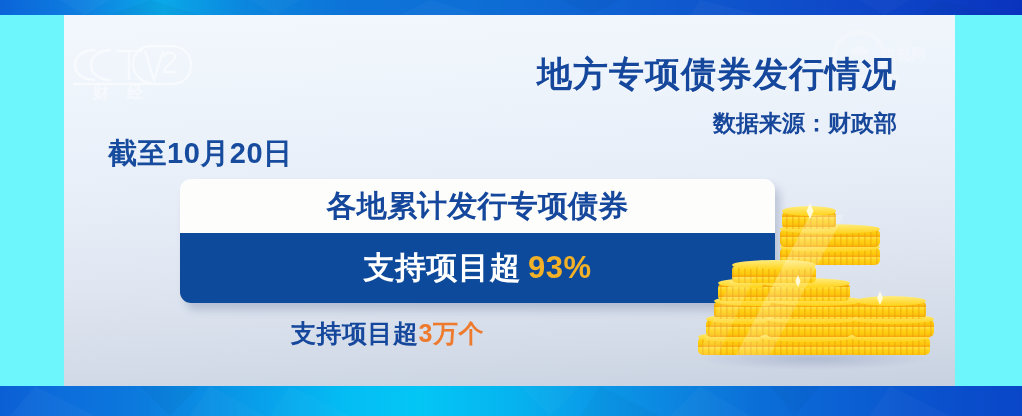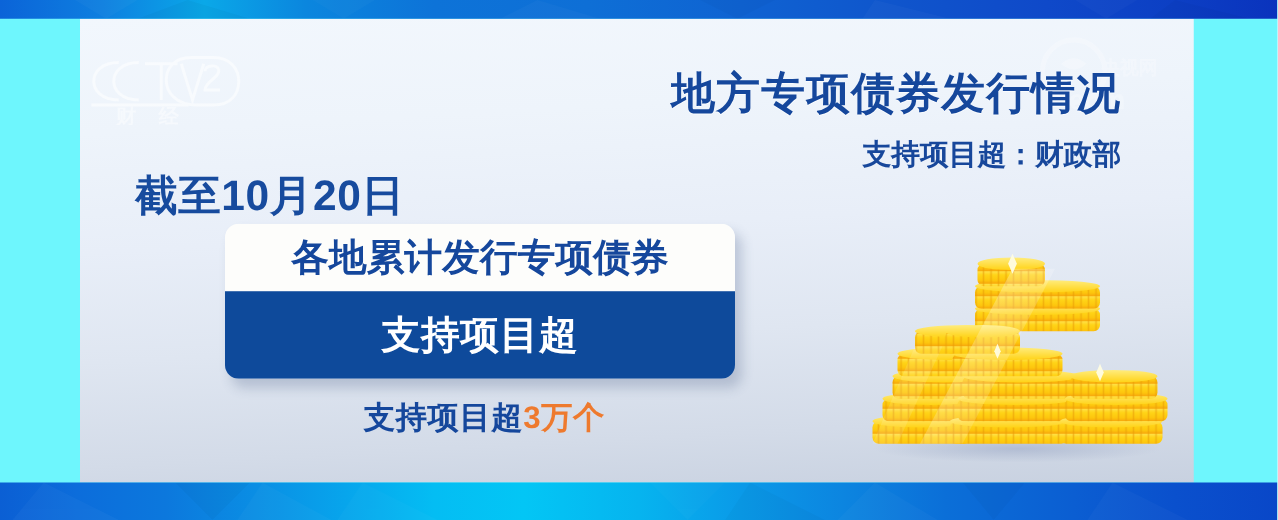--- a/index.html
+++ b/index.html
@@ -122,34 +122,34 @@
     font-weight: bold;
     color: #17479b;
     white-space: nowrap;
   }
 
   
   .asof {
     position: absolute;
     left: 44px;
     top: 119px;
-    font-size: 34px;
+    font-size: 29px;
     font-weight: bold;
     color: #174b9e;
     white-space: nowrap;
     letter-spacing: .5px;
     text-align: center;
   }
 
   
   .callout {
     position: absolute;
     left: 116px;
     top: 164px;
-    width: 408px;
+    width: 595px;
     border-radius: 11px;
     overflow: hidden;
     box-shadow: 5px 7px 9px rgba(60, 80, 120, .24);
   }
   .callout-row {
     display: flex;
     align-items: center;
     justify-content: center;
     white-space: nowrap;
   }
@@ -254,30 +254,31 @@
       <svg width="120" height="72" viewBox="0 0 120 72">
         <circle cx="34" cy="28" r="25" fill="none" stroke="#ffffff" stroke-width="4"></circle>
         <path d="M24 22 q10 -9 20 0 q-10 9 -20 0 z" fill="#ffffff"></path>
         <text x="56" y="30" font-family="Liberation Sans, sans-serif" font-size="15" fill="#ffffff" font-weight="bold">央视网</text>
         <text x="30" y="58" font-family="Liberation Sans, sans-serif" font-size="22" fill="#ffffff" font-weight="bold">com</text>
       </svg>
     </div>
 
     <div class="headline">地方专项债券发行情况</div>
 
-    <div class="source">支持项目超：财政部</div>
+    <div class="source">数据来源：财政部</div>
 
     <div class="asof">截至10月20日</div>
 
     <div class="callout">
       <div class="callout-row row-white">
         <span class="lbl">各地累计发行专项债券</span>
       </div>
       <div class="callout-row row-blue">
         <span class="lbl">支持项目超</span>
+        <span class="val">93%</span>
       </div>
     </div>
 
     <div class="footstat">
       <span class="lbl">支持项目超</span><span class="val">3万个</span>
     </div>
 
     <div class="coins">
       <svg width="245" height="195" viewBox="0 0 245 195">
         <defs>

